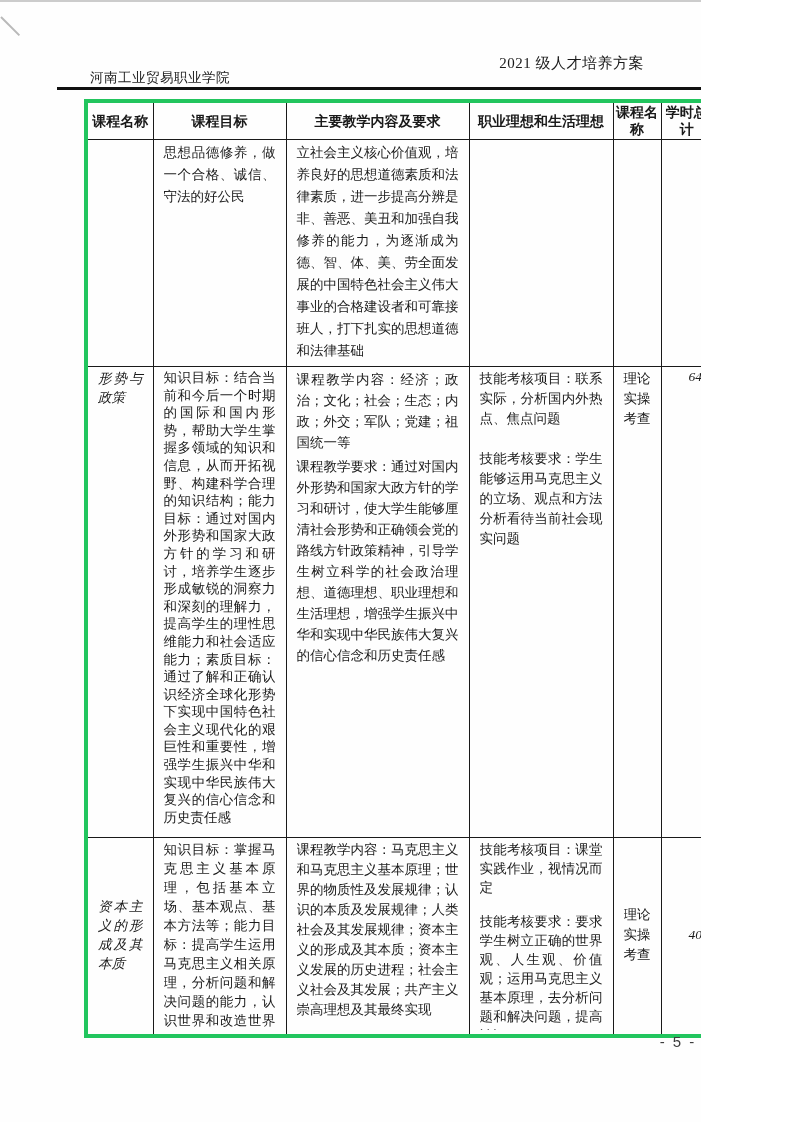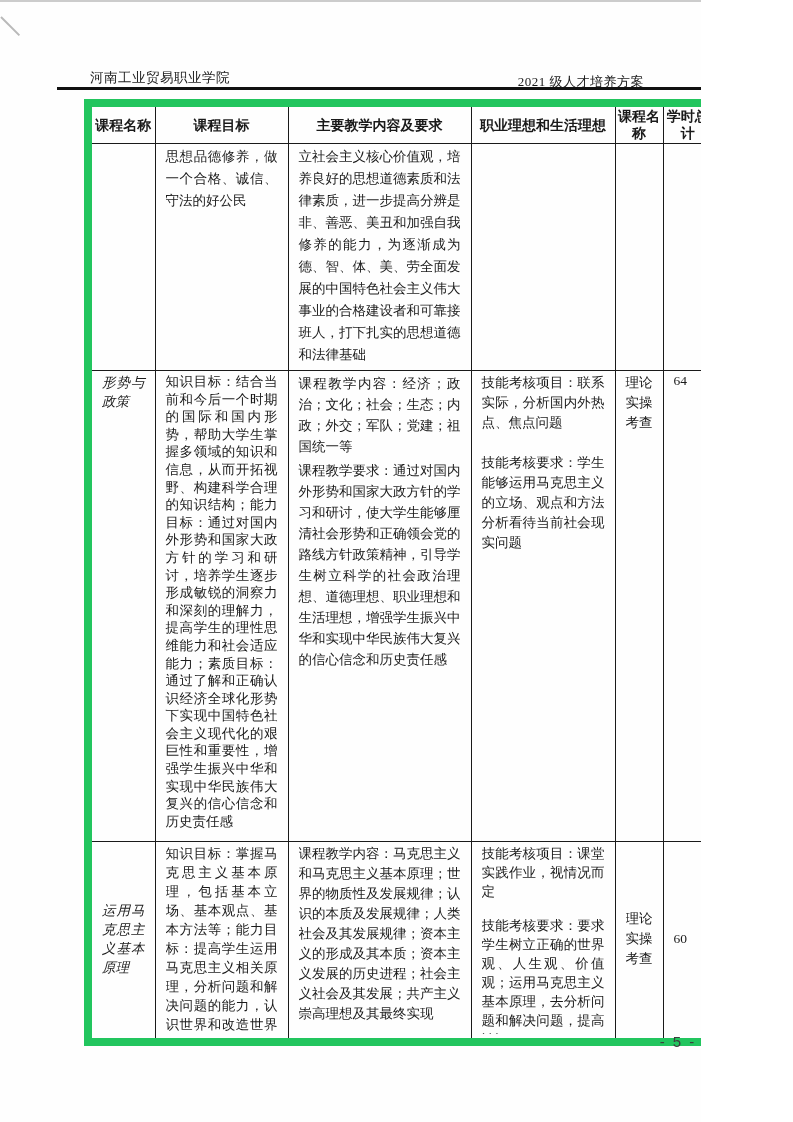--- a/index.html
+++ b/index.html
@@ -27,51 +27,51 @@
     background: #b9b9b9;
     transform: rotate(45deg);
     transform-origin: left center;
   }
   
   .doc-header-left {
     position: absolute; top: 69px; left: 90px;
     font-size: 13.5px; letter-spacing: 0.5px;
   }
   .doc-header-right {
-    position: absolute; top: 73px; right: 57px;
-    font-size: 13px; letter-spacing: 0.5px;
+    position: absolute; top: 54px; right: 57px;
+    font-size: 15px; letter-spacing: 0.5px;
   }
   .header-rule {
     position: absolute; top: 87px; left: 57px;
     width: 681px; height: 3px;
     background: #111111;
   }
   
   table.course-table {
     position: absolute; top: 99px; left: 84px;
     width: 628px;
     border-collapse: collapse;
     table-layout: fixed;
     font-size: 13.5px;
   }
   table.course-table th, table.course-table td {
     border: 1px solid #1a1a1a;
     padding: 2px 10px;
     vertical-align: top;
     overflow: hidden;
   }
-  table.course-table { border: 8px solid #22c55e; }
+  table.course-table { border: 4px solid #22c55e; }
   table.course-table th {
     font-size: 14px; font-weight: bold;
     text-align: center; vertical-align: middle;
     height: 34px; padding: 1px 2px;
     line-height: 17px;
   }
   td.vmid { vertical-align: middle; }
-  td.tcenter { text-align: left; }
+  td.tcenter { text-align: right; font-style: italic; }
   .just { text-align: justify; text-justify: inter-character; }
   .lh22 { line-height: 22px; }
   .lh21 { line-height: 21px; }
   .lh20 { line-height: 20px; }
   .lh19 { line-height: 19px; }
   .lh175 { line-height: 17.6px; }
   p.cellp { margin: 0; }
   p.gap21 { margin-top: 3px; }
   p.gap20 { margin-top: 20px; }
   p.gap15 { margin-top: 15px; }
@@ -155,21 +155,21 @@
         <td class="vmid method-cell">
           <p class="cellp">理论实操考查</p>
         </td>
         <td class="vmid tcenter">
           <p class="cellp">64</p>
         </td>
       </tr>
       <tr class="r3">
         <td class="just course-name-cell">
           <div class="r3-clip center">
-            <p class="cellp">运用马克思主义基本原理</p>
+            <p class="cellp">资本主义的形成及其本质</p>
           </div>
         </td>
         <td class="just lh19">
           <div class="r3-clip">
             <p class="cellp">知识目标：掌握马克思主义基本原理，包括基本立场、基本观点、基本方法等；能力目标：提高学生运用马克思主义相关原理，分析问题和解决问题的能力，认识世界和改造世界的能</p>
           </div>
         </td>
         <td class="just lh20">
           <div class="r3-clip">
             <p class="cellp">课程教学内容：马克思主义和马克思主义基本原理；世界的物质性及发展规律；认识的本质及发展规律；人类社会及其发展规律；资本主义的形成及其本质；资本主义发展的历史进程；社会主义社会及其发展；共产主义崇高理想及其最终实现</p>
@@ -181,21 +181,21 @@
             <p class="cellp gap15">技能考核要求：要求学生树立正确的世界观、人生观、价值观；运用马克思主义基本原理，去分析问题和解决问题，提高认识</p>
           </div>
         </td>
         <td class="method-cell">
           <div class="r3-clip center">
             <p class="cellp" style="width:100%;">理论实操考查</p>
           </div>
         </td>
         <td class="tcenter">
           <div class="r3-clip center">
-            <p class="cellp" style="width:100%;">60</p>
+            <p class="cellp" style="width:100%;">40</p>
           </div>
         </td>
       </tr>
     </tbody>
   </table>
 
   <div class="page-number">- 5 -</div>
 
 </div>
 

